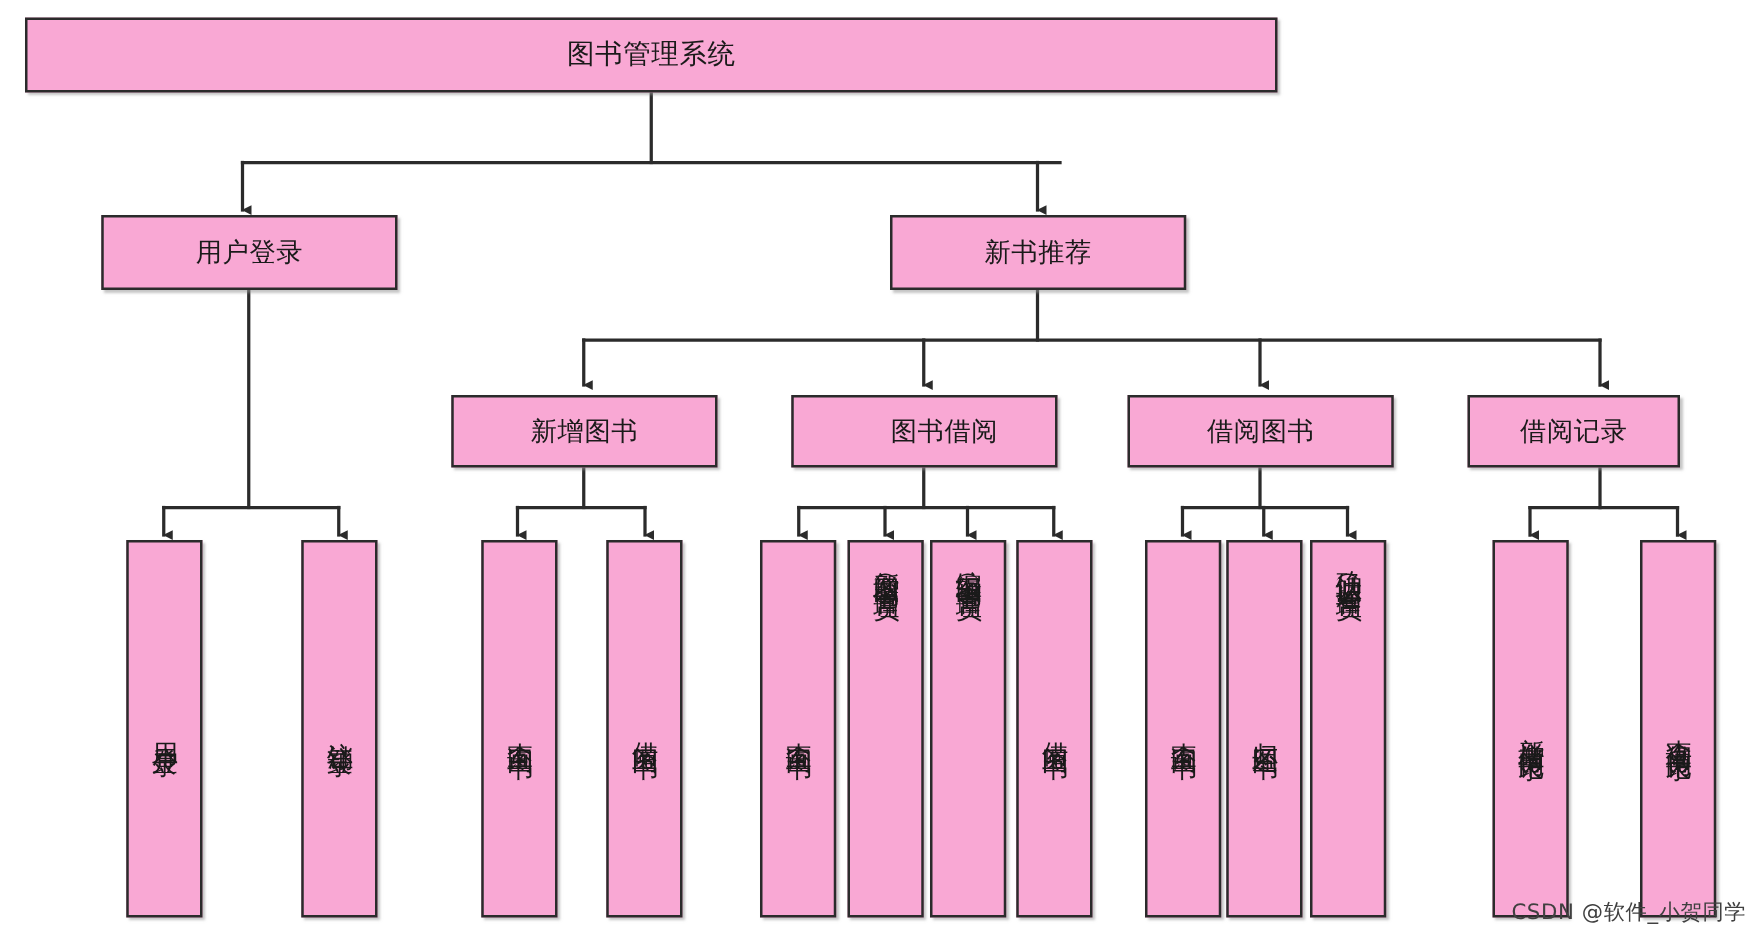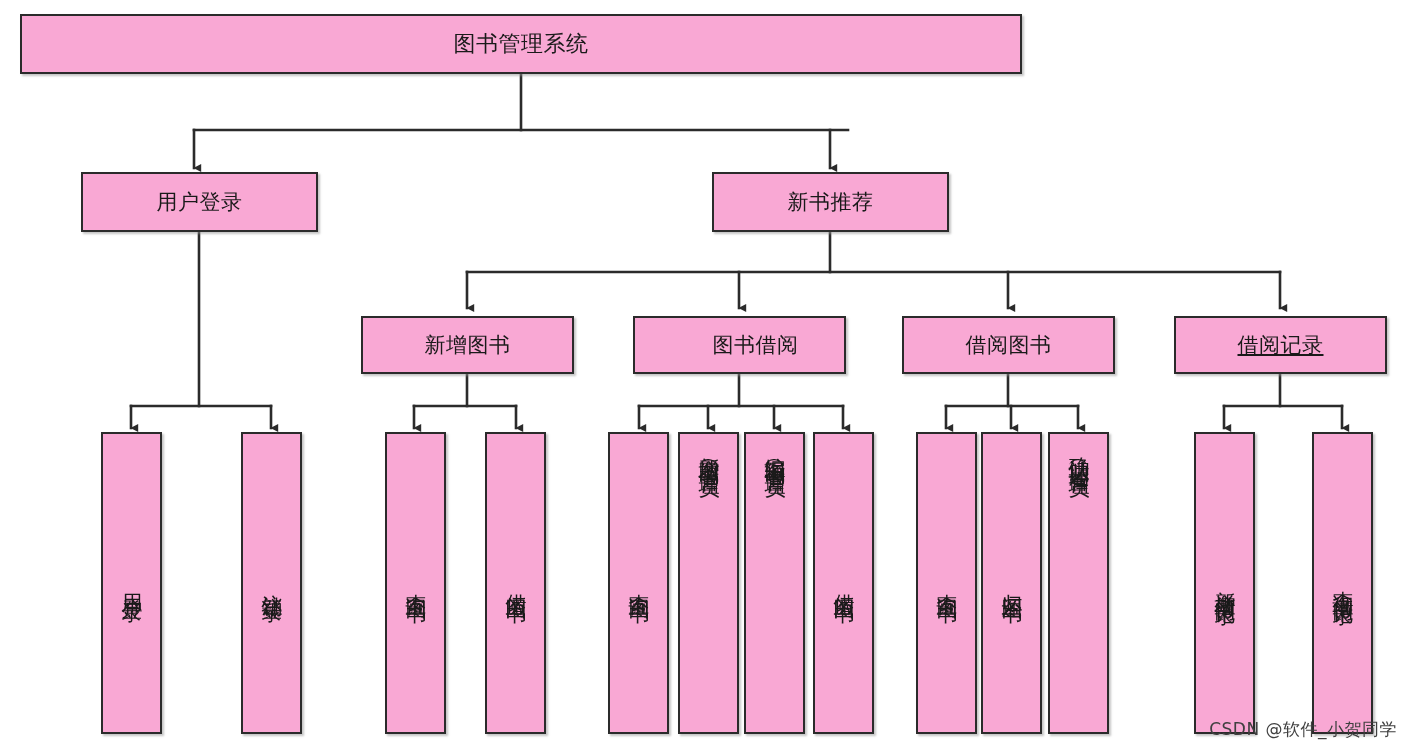--- a/index.html
+++ b/index.html
@@ -152,21 +152,21 @@
   </div>
 
   <div class="node horiz" style="left:633px; top:316px; width:213px; height:58px;padding-left:32px;">
     <span class="label">图书借阅</span>
   </div>
 
   <div class="node horiz" style="left:902px; top:316px; width:213px; height:58px;">
     <span class="label">借阅图书</span>
   </div>
 
-  <div class="node horiz" style="left:1174px; top:316px; width:213px; height:58px;text-decoration:underline;">
+  <div class="node horiz" style="left:1174px; top:316px; width:170px; height:58px;">
     <span class="label">借阅记录</span>
   </div>
 
   <div class="node vert centered" style="left:101px; top:432px; width:61px; height:302px;">
     <span class="label">用户登录</span>
   </div>
 
   <div class="node vert centered" style="left:241px; top:432px; width:61px; height:302px;">
     <span class="label">注销登录</span>
   </div>

